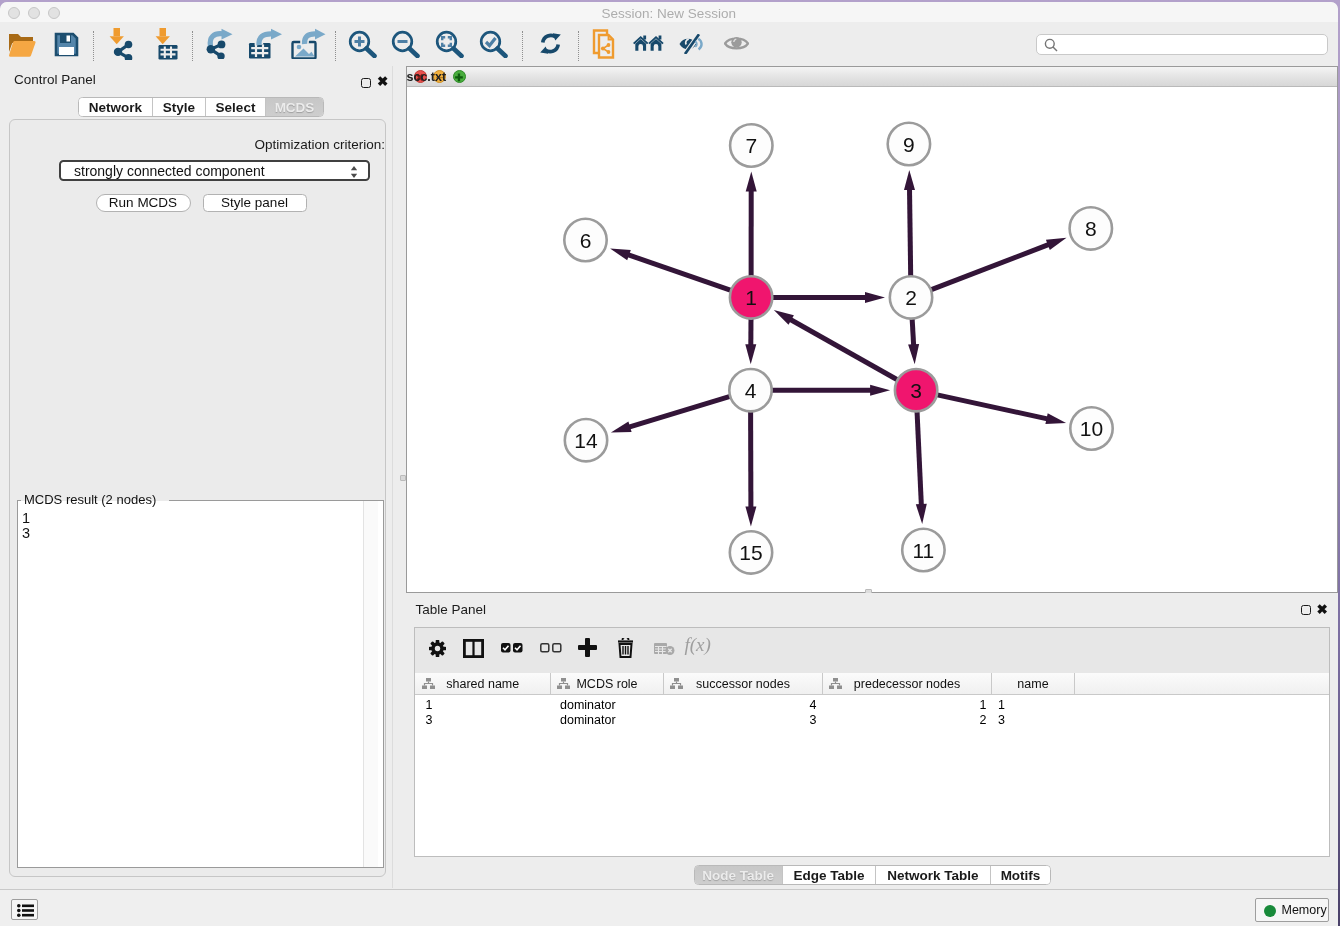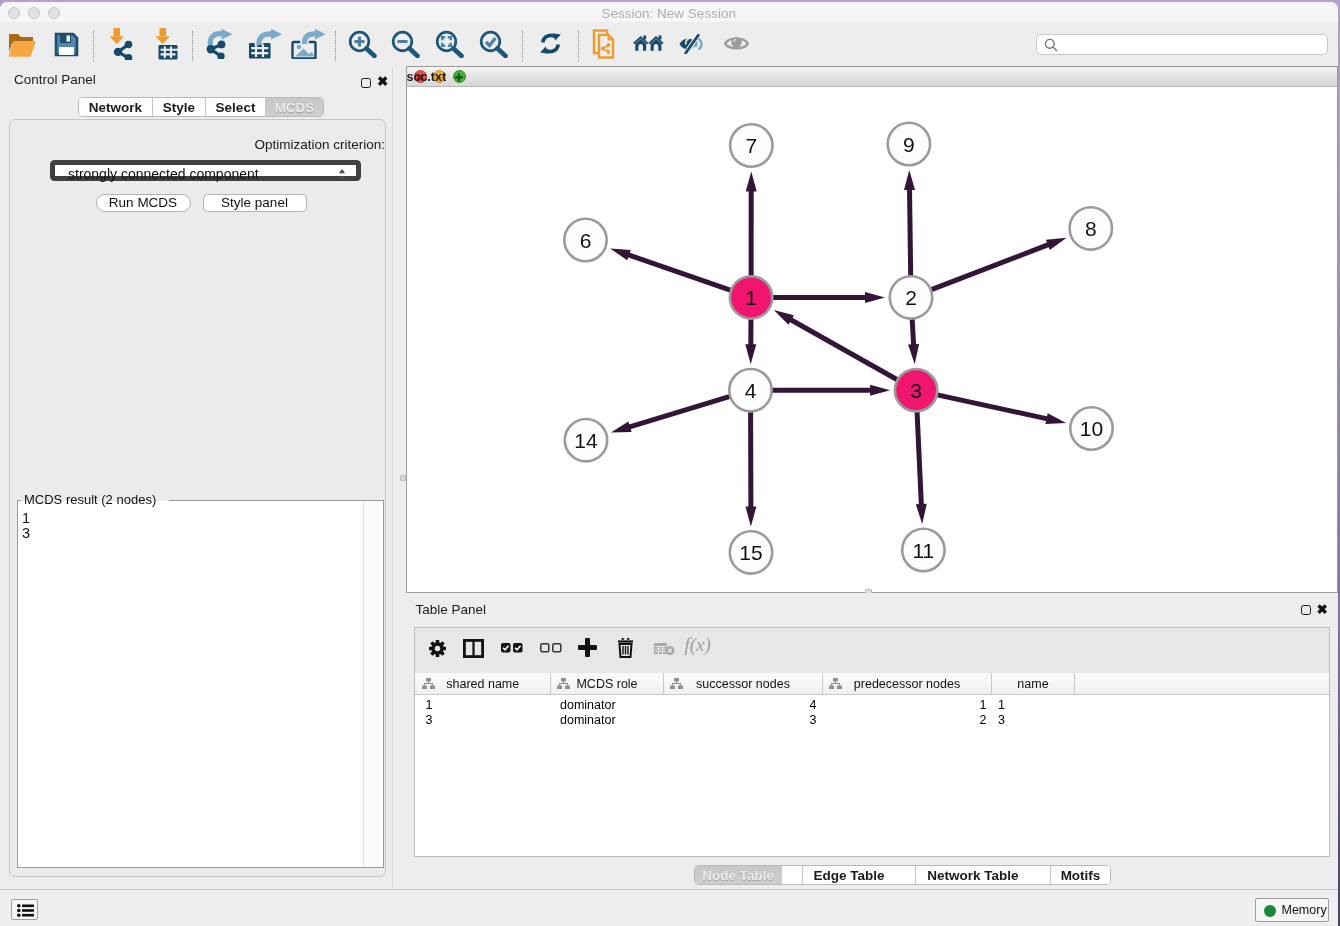--- a/index.html
+++ b/index.html
@@ -28,22 +28,22 @@
   border-radius:4.5px; overflow:hidden; background:#fff; }
 .tabgroup .tab { height:100%; display:flex; align-items:center; justify-content:center;
   font-size:13.5px; font-weight:600; color:#1a1a1a; background:#fff; border-left:1px solid #c4c4c4; }
 .tabgroup .tab:first-child { border-left:none; }
 .tabgroup .tab.sel { background:linear-gradient(180deg,#c7c7c7,#cecece); color:#ececec;
   text-shadow:0 1px 1px #9f9f9f; }
 #cpbox { position:absolute; left:9px; top:53px; width:377px; height:758px;
   border:1px solid #c6c6c6; border-radius:6px; background:#ebebeb; }
 #optlabel { position:absolute; left:0; top:17px; width:100%; text-align:right;
   font-size:13.5px; color:#1a1a1a; }
-#dropdown { position:absolute; left:40px; top:40px; width:311px; height:20.5px;
-  background:#fff; border:5px solid #404040; border-radius:4.5px;
+#dropdown { position:absolute; left:49px; top:40px; width:311px; height:20.5px;
+  background:#fff; border:2px solid #404040; border-radius:4.5px;
   font-size:14px; color:#111; line-height:19px; padding-left:13px; }
 .btn { position:absolute; height:18px; background:#fff; border:1px solid #b2b2b2;
   border-radius:4.5px; font-size:13.5px; color:#111; text-align:center; line-height:16.5px; }
 
 #mcdsbox { position:absolute; left:7px; top:380px; width:367px; height:368px; }
 #mcdswhite { position:absolute; left:0px; top:0px; width:367px; height:368px;
   background:#fff; border:1px solid #9a9a9a; }
 #mcdsleg { position:absolute; left:5px; top:-8px; font-size:13px; color:#111;
   padding:0 2px; }
 #legmask { position:absolute; left:4px; top:-1px; width:148px; height:1.5px; background:#ebebeb; }
@@ -465,21 +465,21 @@
 </div>
         <div class="trow" style="left:0;top:84.5px;width:100%;height:16px;">
 <div class="tcell" style="left:11px">3</div>
 <div class="tcell" style="left:145.5px">dominator</div>
 <div class="tcell" style="left:330px;width:72px;text-align:right">3</div>
 <div class="tcell" style="left:500px;width:72px;text-align:right">2</div>
 <div class="tcell" style="left:583.5px">3</div>
 </div>
     </div>
     <div id="btabs">
-    <div class="tabgroup" style="position:relative;gap:20px;">
+    <div class="tabgroup" style="position:relative;">
       <div class="tab sel" style="width:87.5px">Node Table</div>
       <div class="tab" style="width:93px">Edge Table</div>
       <div class="tab" style="width:115px">Network Table</div>
       <div class="tab" style="width:60px">Motifs</div>
     </div>
     </div>
   </div>
   <div id="statusbar">
     <div id="listbtn">
         <svg class="icon" style="position:absolute;left:5px;top:4px" width="17" height="13" viewBox="0 0 17 13">

